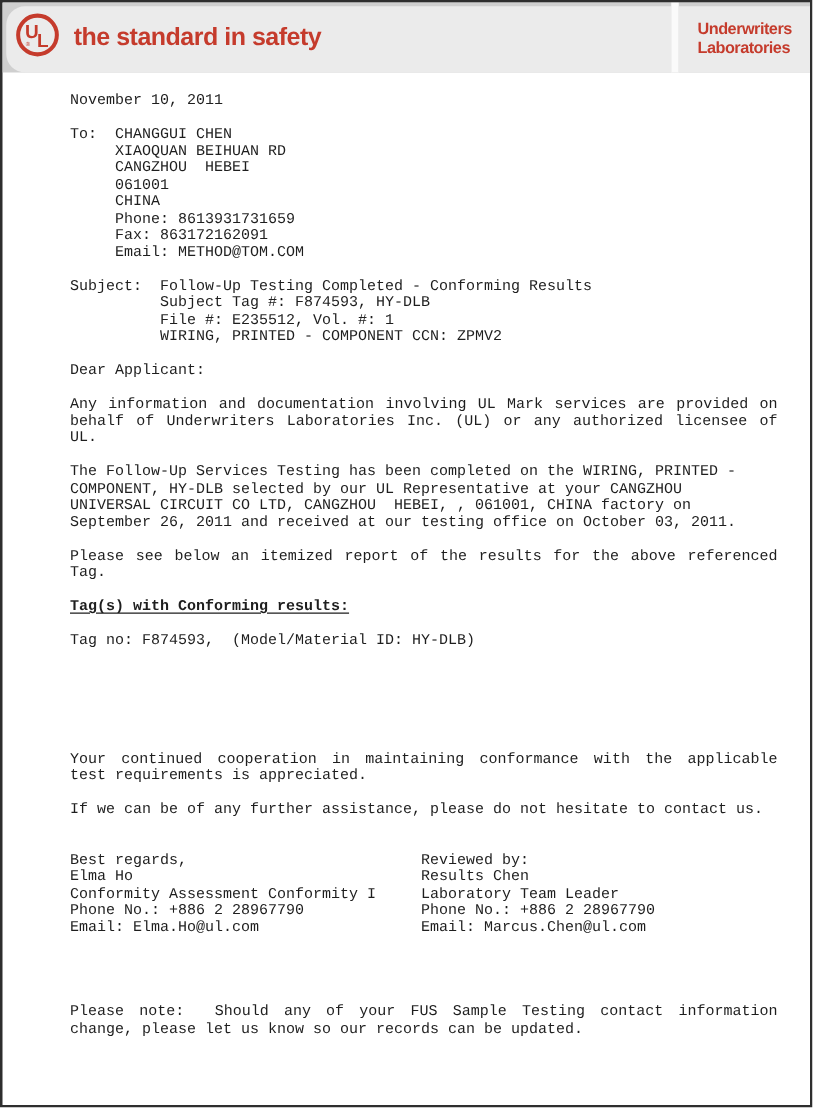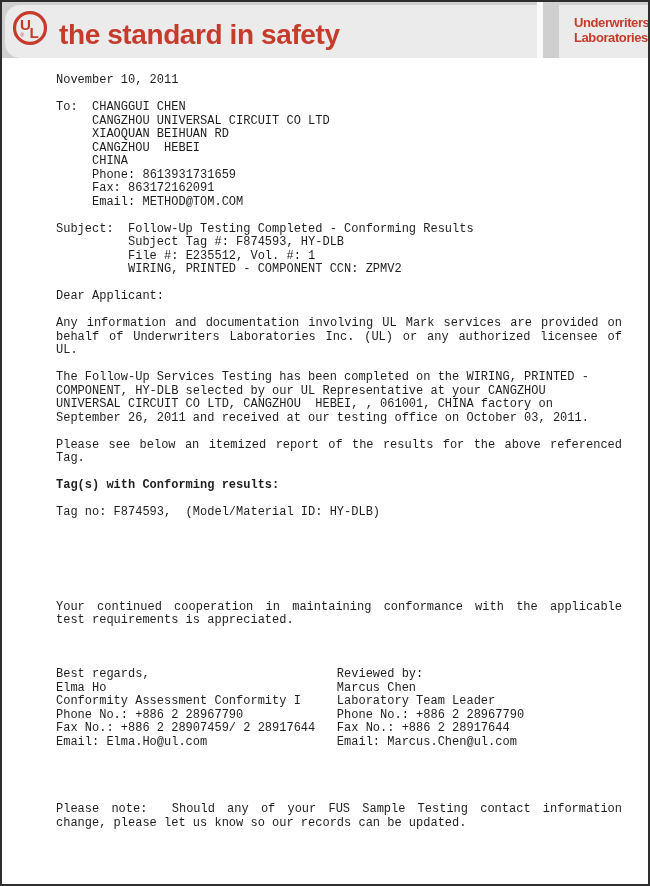--- a/index.html
+++ b/index.html
@@ -12,42 +12,42 @@
     overflow:hidden;
     font-family:"Liberation Sans", sans-serif;
   }
   
   .header { position:relative; height:56px; background:#cfcfcf; }
   .hpanel-left {
     position:absolute; left:3px; top:3px; right:111px; bottom:0;
     background:#ebebeb; border-radius:15px 0 0 15px;
   }
   .hgap { position:absolute; right:105px; top:0; bottom:0; width:6px; background:#fafafa; }
-  .hpanel-right { position:absolute; right:0; top:3px; bottom:0; width:89px; background:#ebebeb; }
+  .hpanel-right { position:absolute; right:0; top:3px; bottom:0; width:105px; background:#ebebeb; }
   .ul-logo { position:absolute; left:9px; top:7px; }
   .tagline {
     position:absolute; left:57px; top:17px;
-    font-size:28px; font-weight:bold; letter-spacing:-0.4px;
+    font-size:20px; font-weight:bold; letter-spacing:-0.4px;
     color:#c53b2c;
   }
   .brand {
     padding:10px 0 0 15px;
     font-size:13px; line-height:15px; font-weight:bold; letter-spacing:-0.4px;
     color:#c53b2c;
   }
   
   .letter {
     padding:16px 0 0 54px;
     font-family:"Liberation Mono", monospace;
     font-size:12px; line-height:13.5px;
     color:#1e1e1e;
   }
   .ln { white-space:pre-wrap; min-height:13.5px; width:566px; }
   .justify { text-align:justify; text-align-last:justify; }
-  .heading { font-weight:bold; text-underline-offset:2px; }
+  .heading { font-weight:bold; text-decoration:underline; text-underline-offset:2px; }
 </style>
 </head>
 <body>
 
 <div class="page">
 
   <div class="header">
     <div class="hpanel-left"></div>
     <div class="hgap"></div>
     <div class="hpanel-right">
@@ -64,23 +64,23 @@
       <text x="10" y="29.5" font-family="Liberation Sans, sans-serif" font-size="5" fill="#c53b2c">®</text>
     </svg>
 
     <div class="tagline">the standard in safety</div>
   </div>
 
   <div class="letter">
       <div class="ln">November 10, 2011</div>
       <div class="ln"></div>
       <div class="ln">To:  CHANGGUI CHEN</div>
-      <div class="ln">     CANGZHOU UNIVERSAL CIRCUIT CO LTD</div>
       <div class="ln">     XIAOQUAN BEIHUAN RD</div>
       <div class="ln">     CANGZHOU  HEBEI</div>
+      <div class="ln">     061001</div>
       <div class="ln">     CHINA</div>
       <div class="ln">     Phone: 8613931731659</div>
       <div class="ln">     Fax: 863172162091</div>
       <div class="ln">     Email: METHOD@TOM.COM</div>
       <div class="ln"></div>
       <div class="ln">Subject:  Follow-Up Testing Completed - Conforming Results</div>
       <div class="ln">          Subject Tag #: F874593, HY-DLB</div>
       <div class="ln">          File #: E235512, Vol. #: 1</div>
       <div class="ln">          WIRING, PRINTED - COMPONENT CCN: ZPMV2</div>
       <div class="ln"></div>
@@ -103,27 +103,27 @@
       <div class="ln">Tag no: F874593,  (Model/Material ID: HY-DLB)</div>
       <div class="ln"></div>
       <div class="ln"></div>
       <div class="ln"></div>
       <div class="ln"></div>
       <div class="ln"></div>
       <div class="ln"></div>
       <div class="ln justify">Your continued cooperation in maintaining conformance with the applicable</div>
       <div class="ln">test requirements is appreciated.</div>
       <div class="ln"></div>
+      <div class="ln">If we can be of any further assistance, please do not hesitate to contact us.</div>
       <div class="ln"></div>
       <div class="ln"></div>
       <div class="ln">Best regards,                          Reviewed by:</div>
-      <div class="ln">Elma Ho                                Marcus Chen</div>
+      <div class="ln">Elma Ho                                Results Chen</div>
       <div class="ln">Conformity Assessment Conformity I     Laboratory Team Leader</div>
       <div class="ln">Phone No.: +886 2 28967790             Phone No.: +886 2 28967790</div>
-      <div class="ln">Fax No.: +886 2 28907459/ 2 28917644   Fax No.: +886 2 28917644</div>
       <div class="ln">Email: Elma.Ho@ul.com                  Email: Marcus.Chen@ul.com</div>
       <div class="ln"></div>
       <div class="ln"></div>
       <div class="ln"></div>
       <div class="ln"></div>
       <div class="ln justify">Please note:  Should any of your FUS Sample Testing contact information</div>
       <div class="ln">change, please let us know so our records can be updated.</div>
     </div>
 
 </div>

